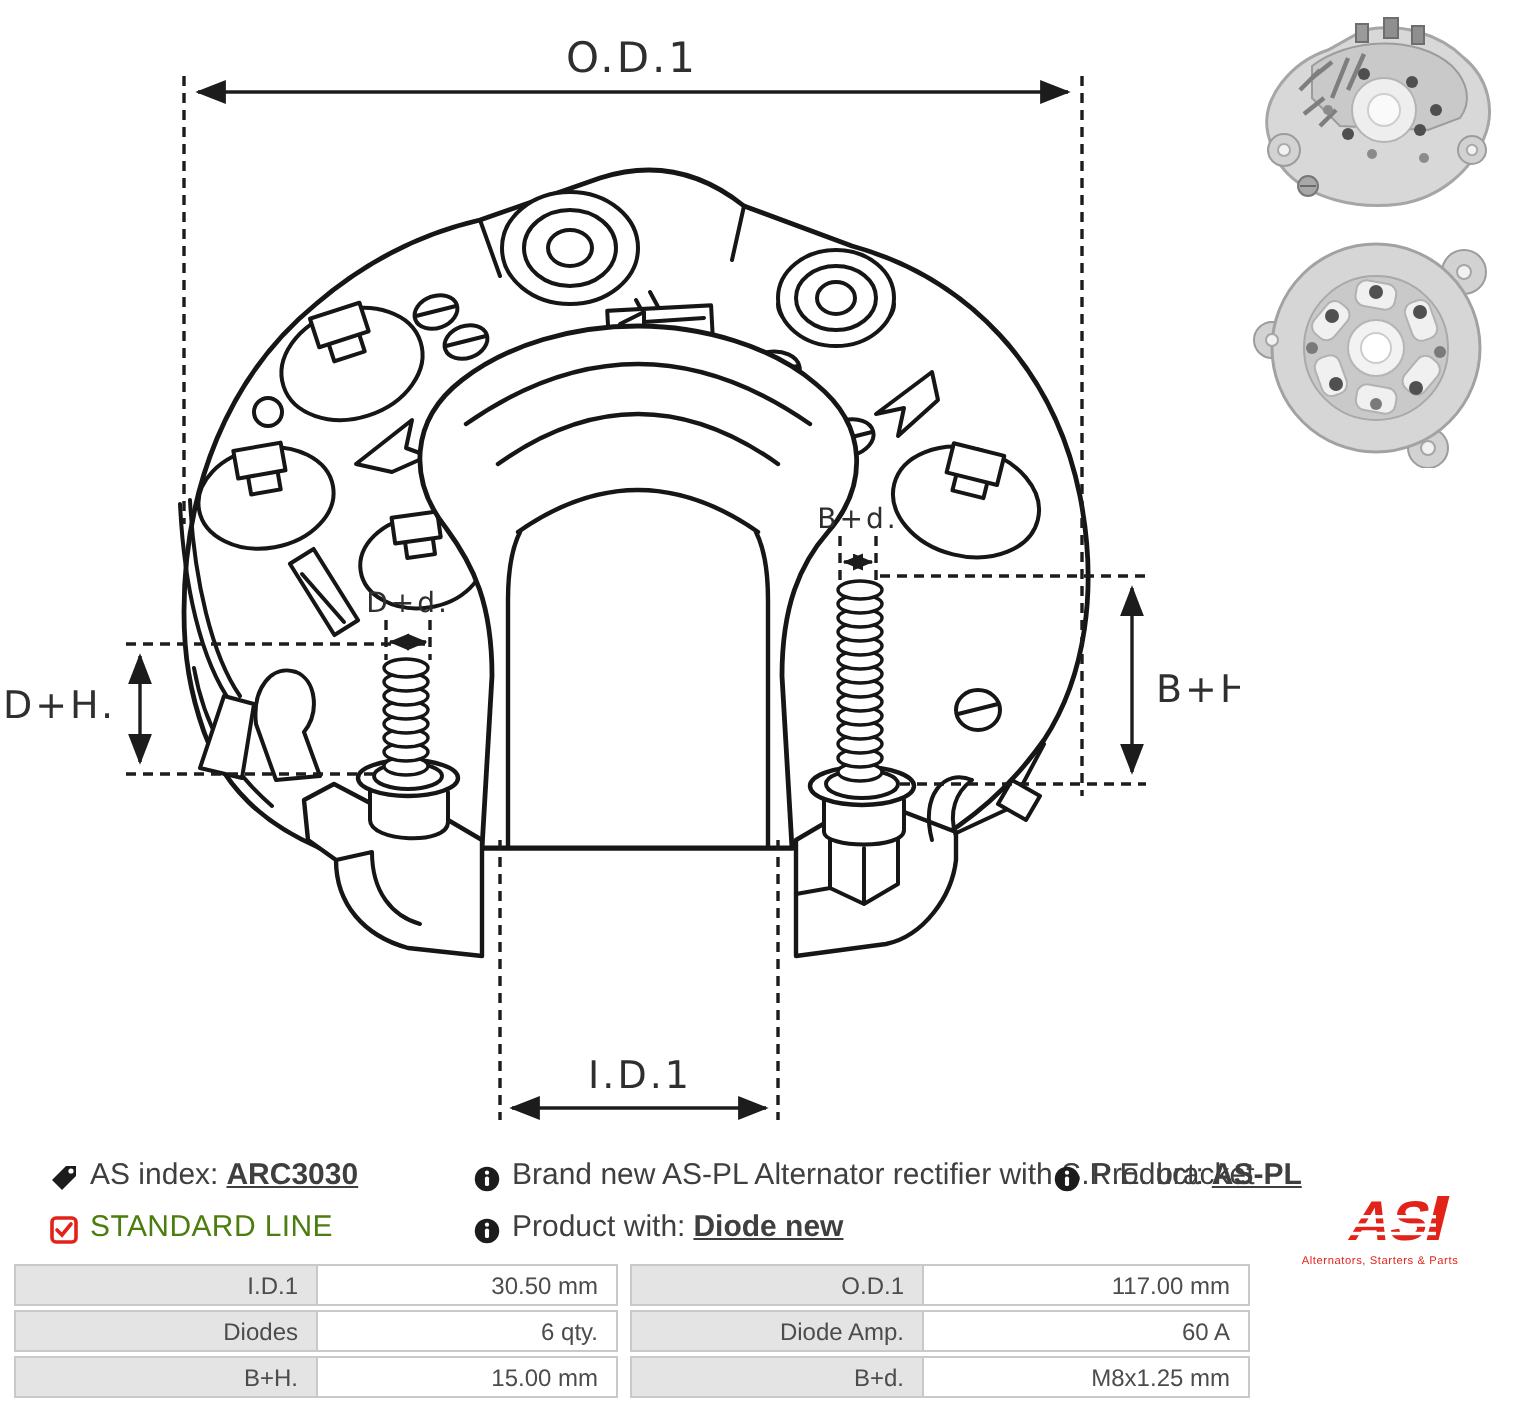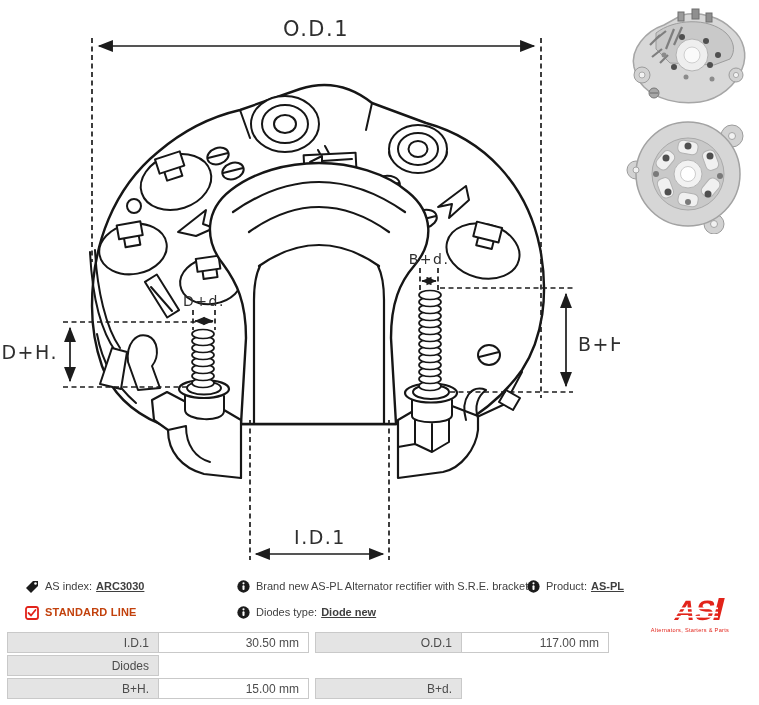--- a/index.html
+++ b/index.html
@@ -1,38 +1,38 @@
 <!DOCTYPE html>
 <html><head>
 <meta charset="utf-8">
 <style>
   * { margin:0; padding:0; box-sizing:border-box; }
   html,body { width:759px; height:705px; background:#ffffff; overflow:hidden;
               font-family:"Liberation Sans", sans-serif; position:relative; }
   .abs { position:absolute; }
 
   
-  .info-item { position:absolute; display:flex; align-items:flex-start; height:16px;
-               font-size:11px; color:#3f3f3f; white-space:nowrap; }
+  .info-item { position:absolute; display:flex; align-items:flex-end; height:16px;
+               font-size:15px; color:#3f3f3f; white-space:nowrap; }
   .info-item .ic { margin-right:6px; flex:0 0 auto; display:block; }
   .b { font-weight:bold;text-decoration:underline; }
-  .red { color:#c2410c; font-weight:bold; letter-spacing:.2px; }
+  .red { color:#4d7c0f; font-weight:normal; letter-spacing:.2px; }
   .lblgap { margin-right:4px; }
 
   
   .spec-table { position:absolute; left:7px; top:632px; }
   .spec-row { display:flex; height:21px; margin-bottom:2px; }
   .pair { display:flex; }
   .pair2 { margin-left:6px; }
   .cell { border:1px solid #c9c9c9; display:flex; align-items:center;
           justify-content:flex-end; padding-right:9px; font-size:12px; color:#4c4c4c; }
   .c-l1 { width:152px; background:#e4e4e4; }
   .c-v1 { width:151px; background:#ffffff; margin-left:-1px;padding-left:18px; }
   .c-l2 { width:147px; background:#e4e4e4; }
-  .c-v2 { width:148px; background:#ffffff; margin-left:-1px; }
+  .c-v2 { width:164px; background:#ffffff; margin-left:-1px; }
 
   
   .draw  { stroke:#161616; fill:none; stroke-linejoin:round; stroke-linecap:round; }
   .wfill { fill:#ffffff; }
   .dash  { stroke:#1c1c1c; stroke-width:1.7; stroke-dasharray:5 3.5; fill:none; }
   .dim   { stroke:#1c1c1c; stroke-width:1.7; fill:none; }
   .dlabel{ fill:#2f2f2f; font-family:"DejaVu Sans", sans-serif; letter-spacing:1.5px; }
 </style>
 </head>
 <body>
@@ -324,21 +324,21 @@
   </svg>
   <span class="red">STANDARD LINE</span>
 </div>
 
 <div class="info-item" style="left:237px;top:606px">
   <svg class="ic" width="13" height="13" viewBox="0 0 14 14">
     <circle cx="7" cy="7" r="6.6" fill="#1c1c1c"></circle>
     <circle cx="7" cy="3.6" r="1.15" fill="#ffffff"></circle>
     <rect x="5.9" y="5.6" width="2.2" height="5.2" rx="1" fill="#ffffff"></rect>
   </svg>
-  <span class="lblgap">Diodes type:</span>
+  <span class="lblgap">Product with:</span>
   <span class="b">Diode new</span>
 </div>
 
 <svg class="abs" style="left:638px;top:593px" width="102" height="42" viewBox="0 0 102 42">
   <g transform="translate(40,0) skewX(-14)">
     <text x="2" y="27" font-family="Liberation Sans, sans-serif" font-size="28" font-weight="bold" fill="#e2231a">AS</text>
     <rect x="42" y="5" width="6" height="22" fill="#e2231a"></rect>
   </g>
   <g fill="#ffffff">
     <rect x="34" y="14.5" width="46" height="1.7"></rect>
@@ -355,26 +355,30 @@
       <div class="cell c-v1">30.50 mm</div>
     </div>
     <div class="pair pair2">
       <div class="cell c-l2">O.D.1</div>
       <div class="cell c-v2">117.00 mm</div>
     </div>
   </div>
   <div class="spec-row">
     <div class="pair">
       <div class="cell c-l1">Diodes</div>
+      <div class="cell c-v1">6 qty.</div>
     </div>
     <div class="pair pair2">
+      <div class="cell c-l2">Diode Amp.</div>
+      <div class="cell c-v2">60 A</div>
     </div>
   </div>
   <div class="spec-row">
     <div class="pair">
       <div class="cell c-l1">B+H.</div>
       <div class="cell c-v1">15.00 mm</div>
     </div>
     <div class="pair pair2">
       <div class="cell c-l2">B+d.</div>
+      <div class="cell c-v2">M8x1.25 mm</div>
     </div>
   </div>
 </div>
 
 </body></html>

